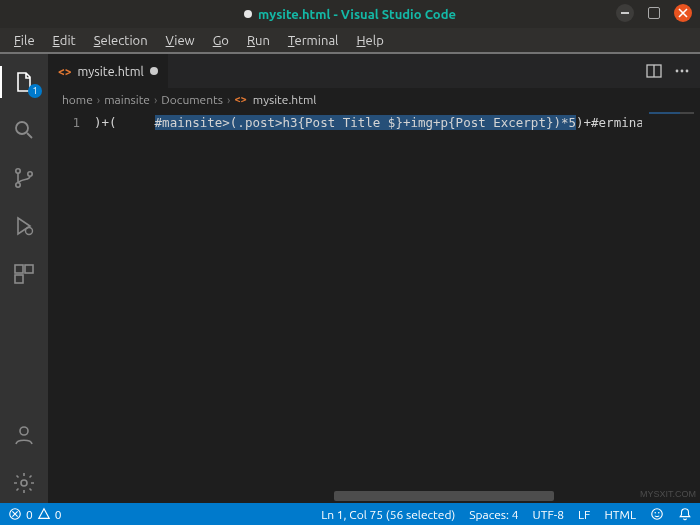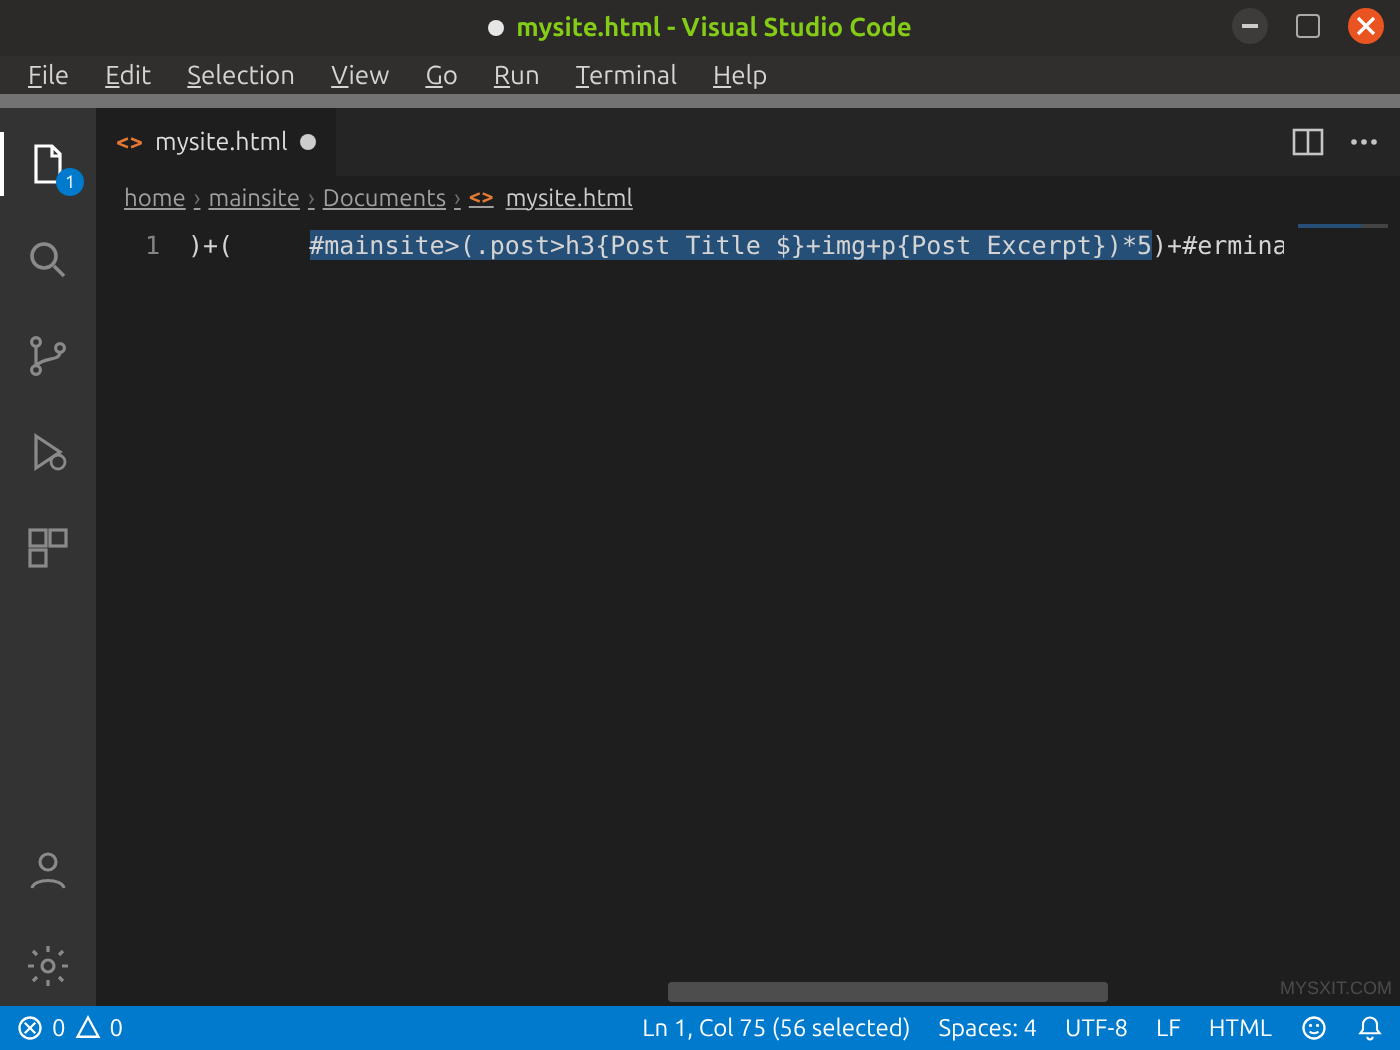--- a/index.html
+++ b/index.html
@@ -13,21 +13,21 @@
     flex-direction: column;
   }
 
   
   .title-bar {
     height: 28px;
     background: #2b2a28;
     display: flex;
     align-items: center;
     position: relative;
-    color: #84cc16;
+    color: #14b8a6;
   }
   .title-bar .title {
     flex: 1;
     text-align: center;
     font-weight: 600;
     font-size: 13px;
     display: flex;
     align-items: center;
     justify-content: center;
     gap: 6px;
@@ -55,21 +55,21 @@
   .win-close { background:#e95420; }
   .win-close svg { width:10px; height:10px; }
 
   
   .menu-bar {
     height: 26px;
     background: #302f2d;
     display: flex;
     align-items: center;
     padding: 0 6px;
-    border-bottom: 7px solid #737373;
+    border-bottom: 2px solid #737373;
     gap: 2px;
   }
   .menu-item {
     padding: 2px 8px;
     color: #d4d4d4;
     font-size: 13px;
     cursor: default;
   }
   .menu-item .mn { text-decoration: underline; }
 
@@ -151,21 +151,20 @@
   
   .breadcrumb {
     height: 22px;
     display: flex;
     align-items: center;
     padding: 0 14px;
     gap: 4px;
     font-size: 12px;
     color: #9f9f9f;
     background: #1e1e1e;
-    text-decoration: underline;
   }
   .crumb-sep { color:#6e6e6e; }
   .breadcrumb .html-icon { color:#e37933; font-weight:bold; font-size:11px; margin-right:2px;}
   .breadcrumb .file { color:#cccccc; }
 
   
   .code-area {
     flex:1;
     display:flex;
     font-family: "Droid Sans Mono","Consolas",monospace;

